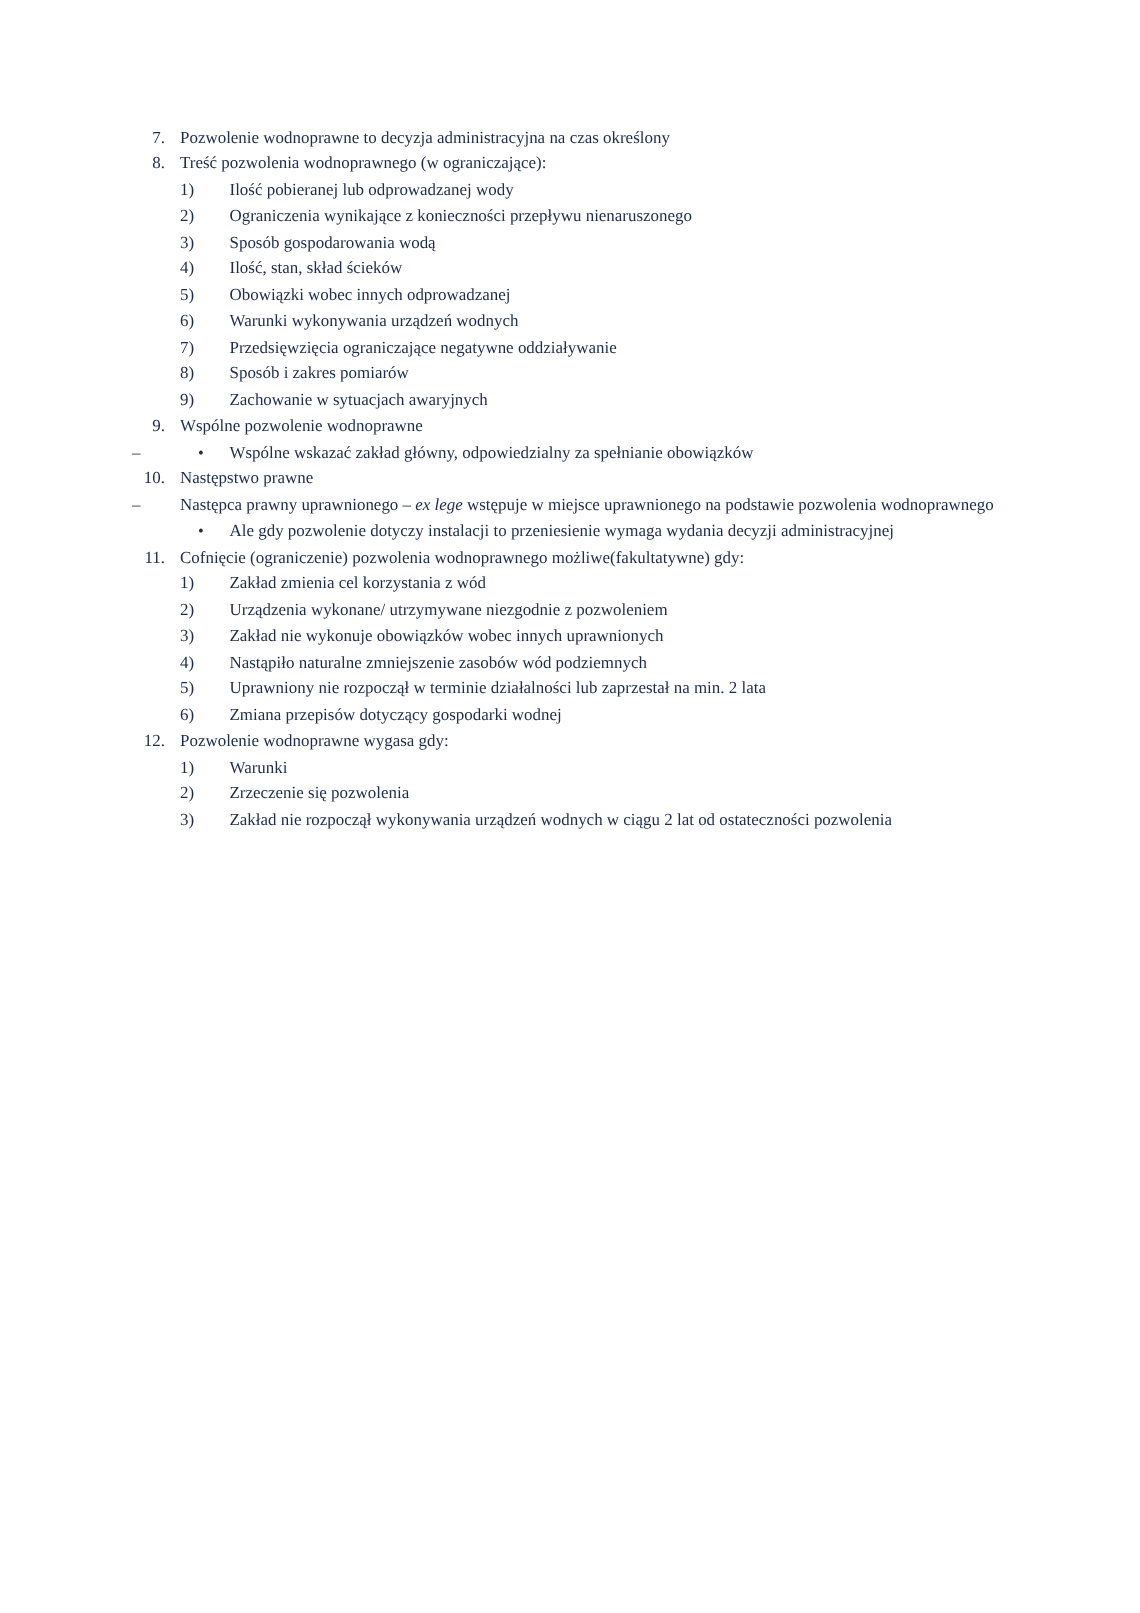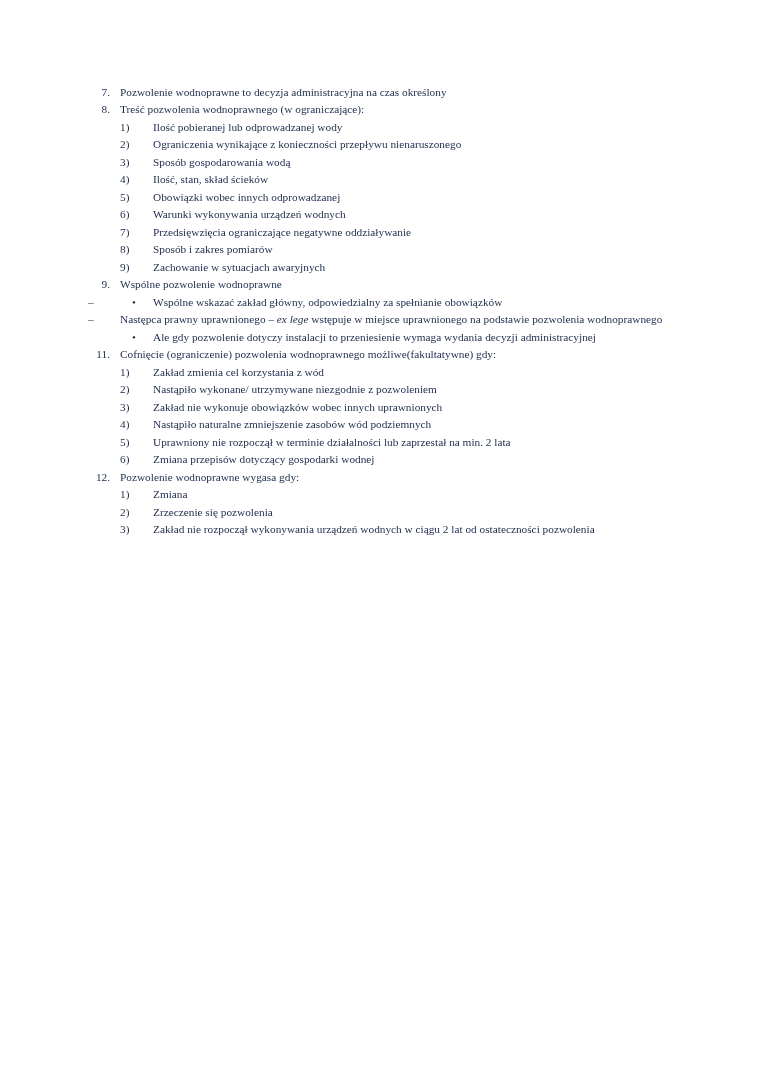--- a/index.html
+++ b/index.html
@@ -149,41 +149,45 @@
         </li>
         <li class="dash">
           <span class="marker">–</span>
           <ol class="bullets indent-wrap">
             <li>
               <span class="marker">•</span>
               <span class="txt"><span>Wspólne </span><b>wskazać zakład główny, odpowiedzialny </b><span>za spełnianie obowiązków</span></span>
             </li>
           </ol>
         </li>
+        <li class="">
+          <span class="marker">10.</span>
+          <span class="txt"><b>Następstwo prawne</b></span>
+        </li>
         <li class="dash">
           <span class="marker">–</span>
           <span class="txt"><span>Następca prawny uprawnionego – </span><i>ex lege</i><span> wstępuje w miejsce uprawnionego na podstawie pozwolenia wodnoprawnego</span></span>
           <ol class="bullets indent-wrap">
             <li>
               <span class="marker">•</span>
               <span class="txt"><span>Ale gdy pozwolenie dotyczy instalacji to przeniesienie wymaga wydania decyzji administracyjnej</span></span>
             </li>
           </ol>
         </li>
         <li class="">
           <span class="marker">11.</span>
           <span class="txt"><b>Cofnięcie (ograniczenie) pozwolenia wodnoprawnego </b><span>możliwe(</span><b>fakultatywne</b><span>) gdy:</span></span>
           <ol class="lvl2 indent-wrap">
             <li>
               <span class="marker">1)</span>
               <span class="txt"><span>Zakład </span><b>zmienia cel korzystania </b><span>z wód</span></span>
             </li>
             <li>
               <span class="marker">2)</span>
-              <span class="txt"><span>Nastąpiło </span><b>wykonane/ utrzymywane niezgodnie z pozwoleniem</b></span>
+              <span class="txt"><span>Urządzenia </span><b>wykonane/ utrzymywane niezgodnie z pozwoleniem</b></span>
             </li>
             <li>
               <span class="marker">3)</span>
               <span class="txt"><span>Zakład </span><b>nie wykonuje obowiązków wobec innych </b><span>uprawnionych</span></span>
             </li>
             <li>
               <span class="marker">4)</span>
               <span class="txt"><span>Nastąpiło naturalne zmniejszenie zasobów wód podziemnych</span></span>
             </li>
             <li>
@@ -195,21 +199,21 @@
               <span class="txt"><b>Zmiana przepisów </b><span>dotyczący gospodarki wodnej</span></span>
             </li>
           </ol>
         </li>
         <li class="">
           <span class="marker">12.</span>
           <span class="txt"><b>Pozwolenie </b><span>wodnoprawne </span><b>wygasa </b><span>gdy:</span></span>
           <ol class="lvl2 indent-wrap">
             <li>
               <span class="marker">1)</span>
-              <span class="txt"><span>Zmiana</span></span>
+              <span class="txt"><span>Warunki</span></span>
             </li>
             <li>
               <span class="marker">2)</span>
               <span class="txt"><span>Zrzeczenie się pozwolenia</span></span>
             </li>
             <li>
               <span class="marker">3)</span>
               <span class="txt"><span>Zakład nie rozpoczął wykonywania urządzeń wodnych w ciągu 2 lat od ostateczności pozwolenia</span></span>
             </li>
           </ol>

